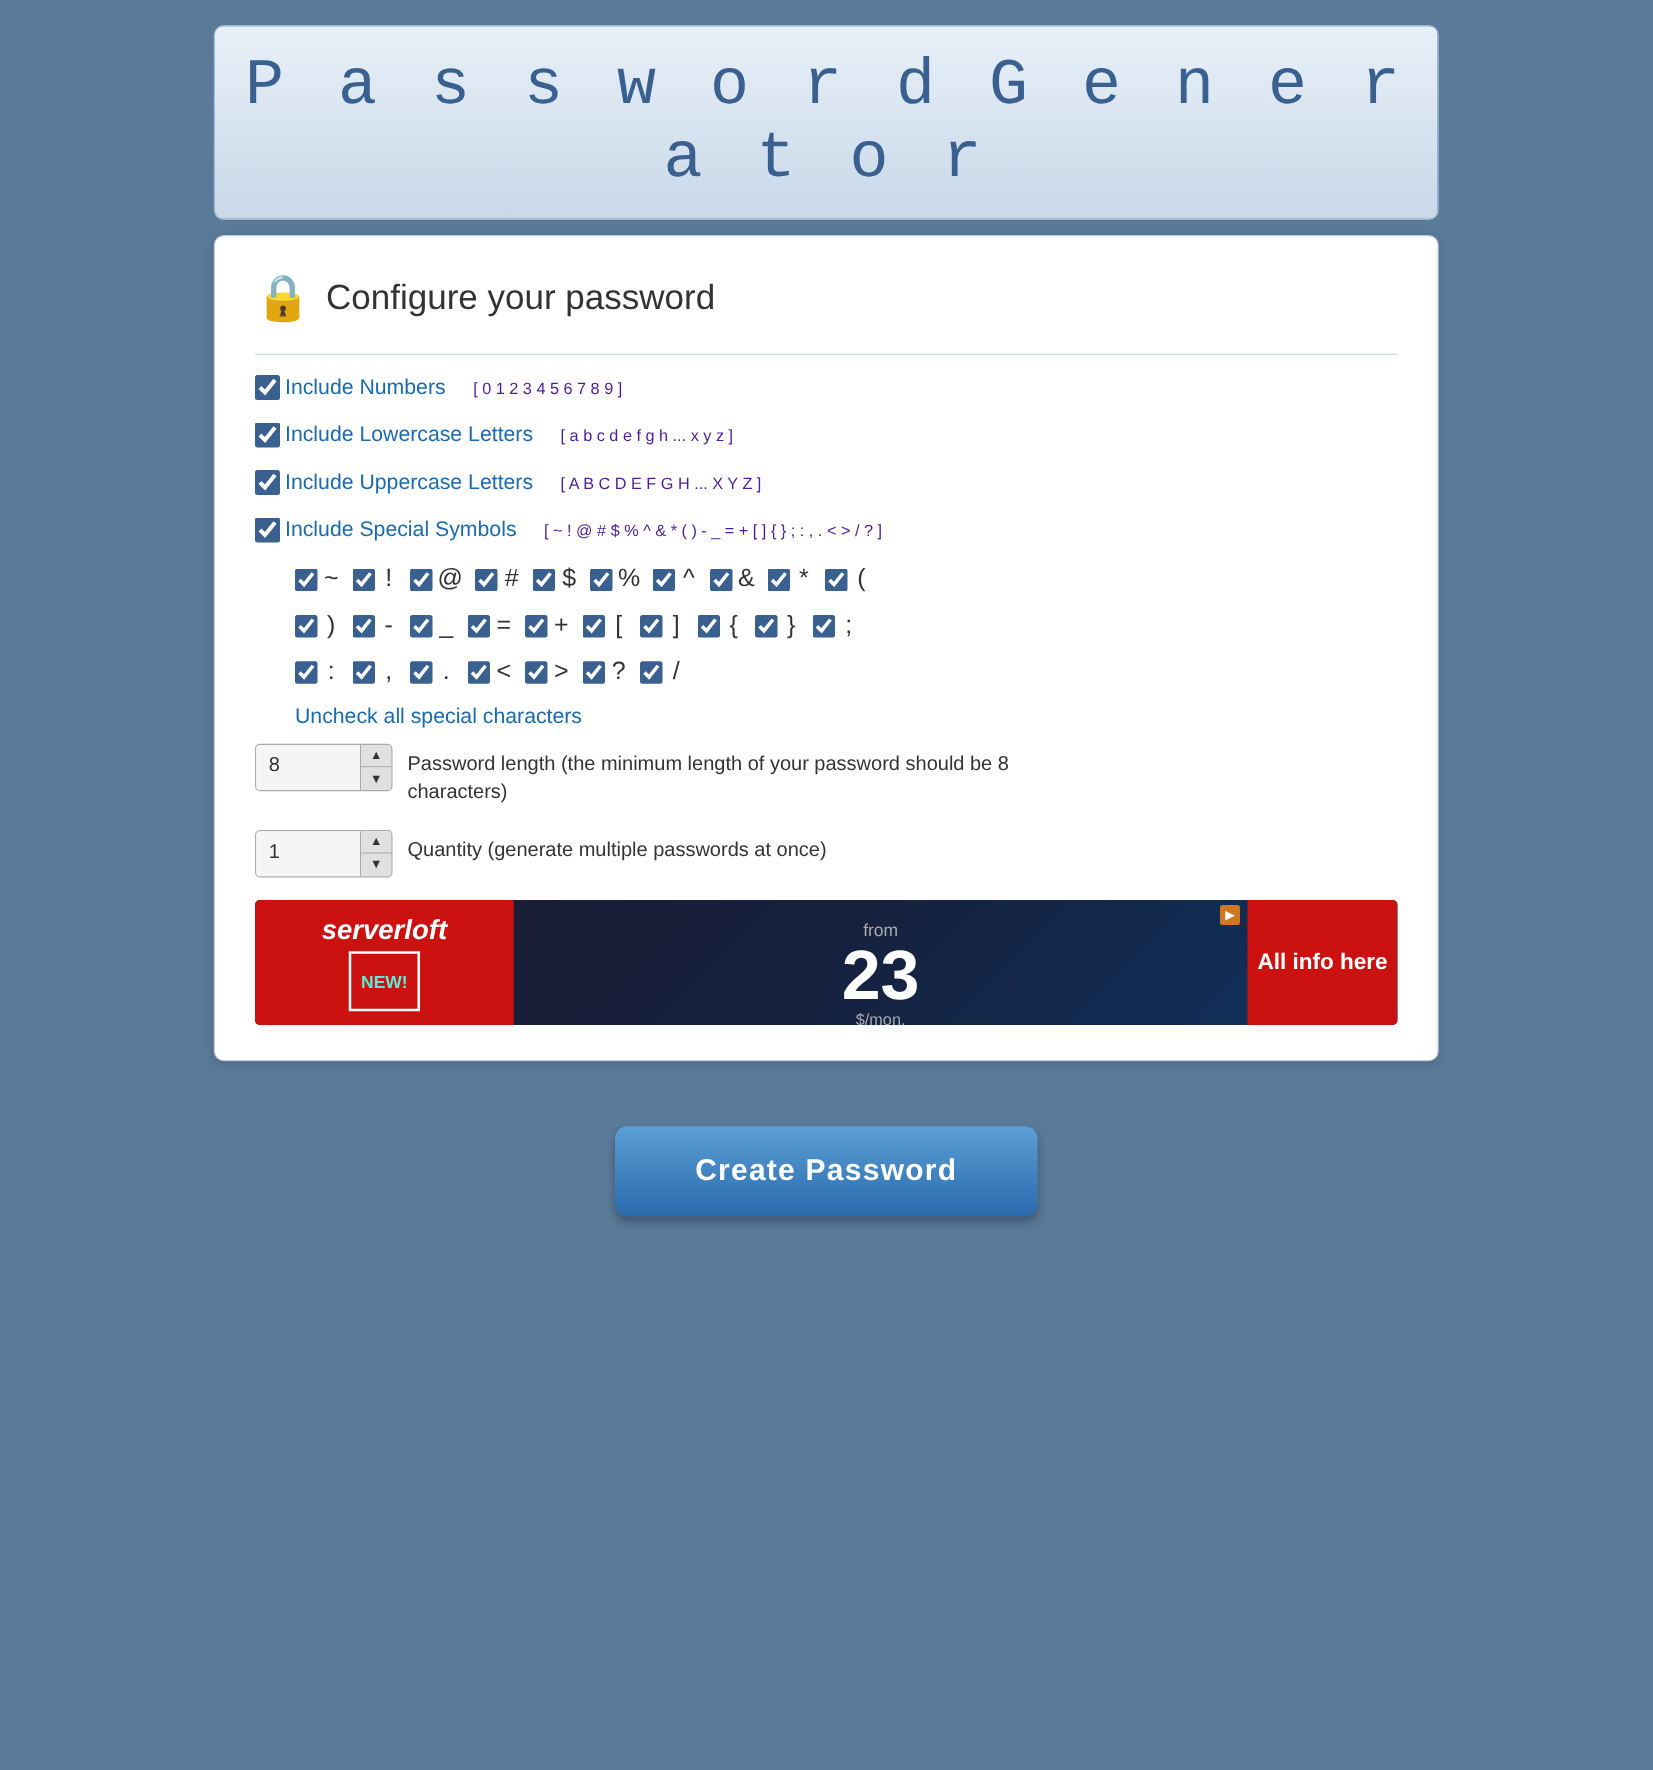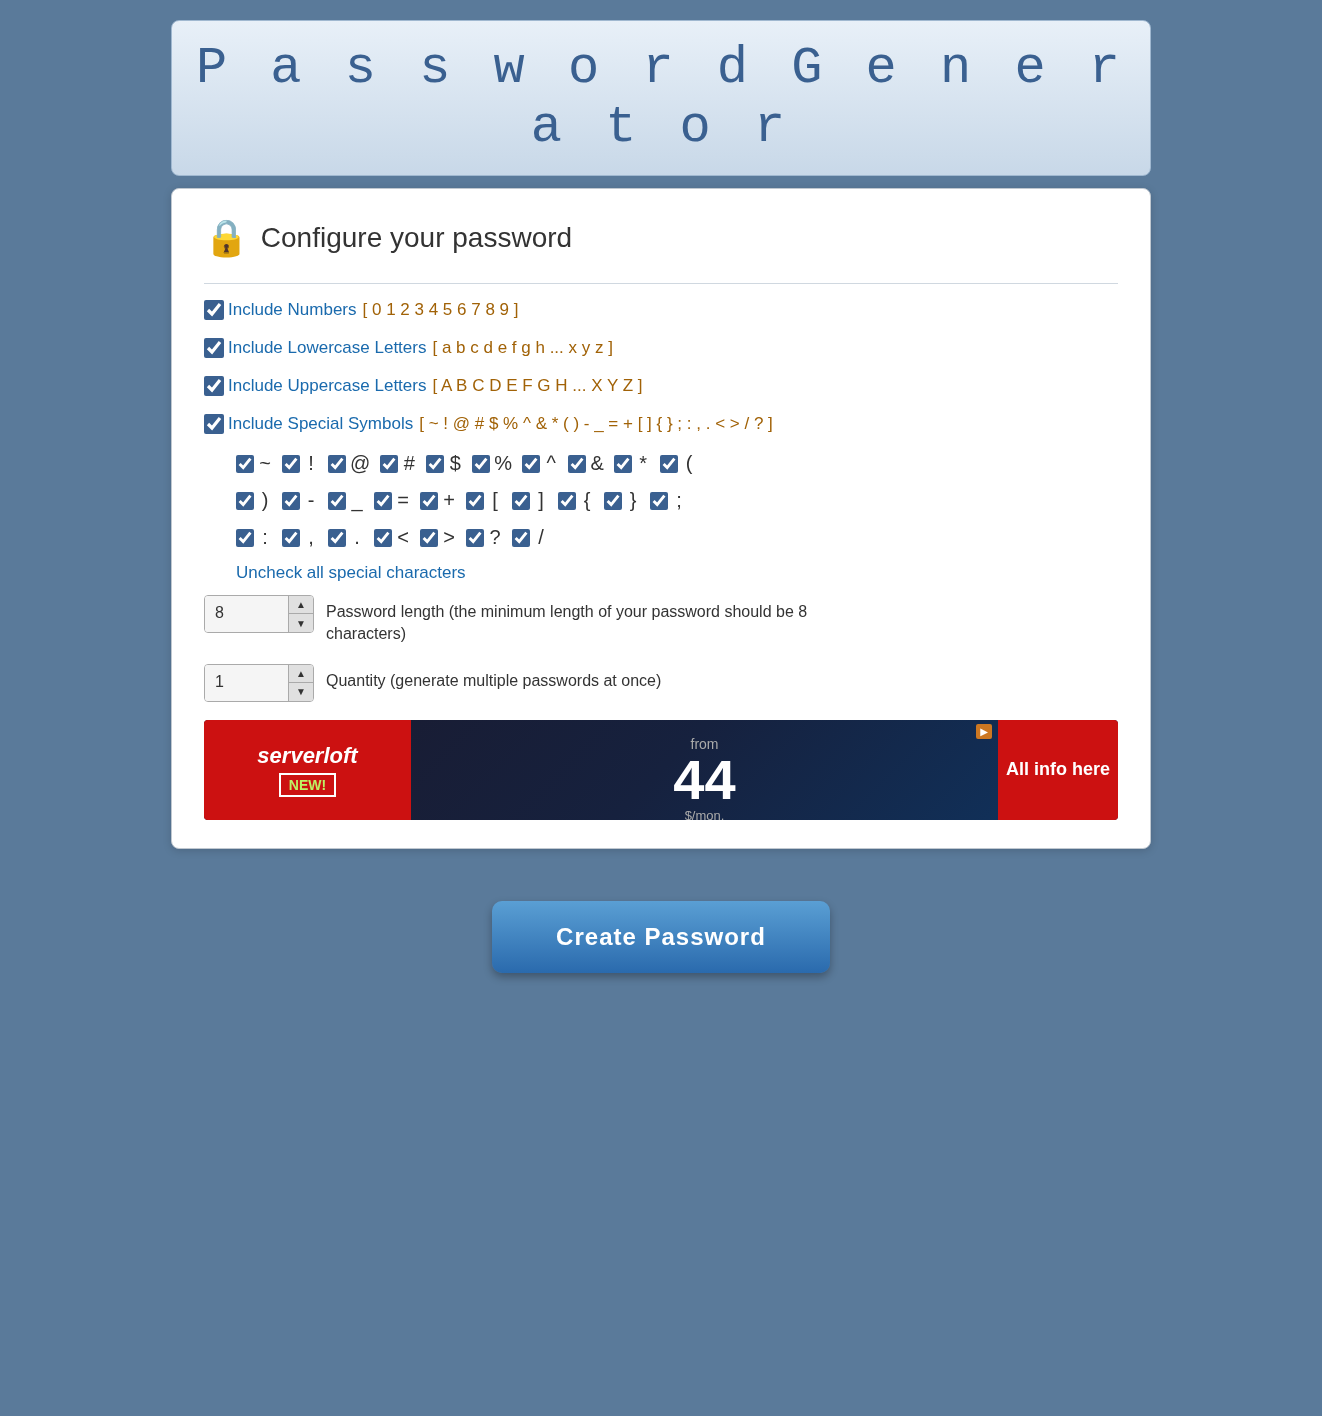--- a/index.html
+++ b/index.html
@@ -76,23 +76,23 @@
     }
 
     .option-label {
       color: #1a6aad;
       font-size: 17px;
       cursor: pointer;
       text-decoration: none;
     }
 
     .option-suffix {
-      color: #a16207;
-      font-size: 17px;
-      margin-left: 2px;
+      color: #4c1d95;
+      font-size: 13px;
+      margin-left: 18px;
     }
 
     .special-chars-grid {
       margin-left: 32px;
       margin-top: 6px;
       margin-bottom: 6px;
     }
 
     .char-row {
       display: flex;
@@ -215,24 +215,24 @@
     .ad-left .brand {
       font-size: 22px;
       font-weight: bold;
       color: white;
       font-style: italic;
     }
 
     .ad-left .new-badge {
       background: #cc1111;
       border: 2px solid white;
-      color: #bef264;
+      color: #5eead4;
       font-size: 14px;
       font-weight: bold;
-      padding: 2px 8px;
+      padding: 14px 8px;
       margin-top: 4px;
     }
 
     .ad-center {
       flex: 1;
       display: flex;
       flex-direction: column;
       align-items: center;
       justify-content: space-between;
       margin-top: 20px;
@@ -506,21 +506,21 @@
     </div>
 
     
     <div class="ad-banner">
       <div class="ad-left">
         <span class="brand">serverloft</span>
         <span class="new-badge">NEW!</span>
       </div>
       <div class="ad-center">
         <span class="from-text">from</span>
-        <span class="price">44</span>
+        <span class="price">23</span>
         <span class="per-month">$/mon.</span>
       </div>
       <div class="ad-corner-icon">▶</div>
       <div class="ad-right">
         <span class="info-text">All info here</span>
       </div>
     </div>
 
   </div>
 

